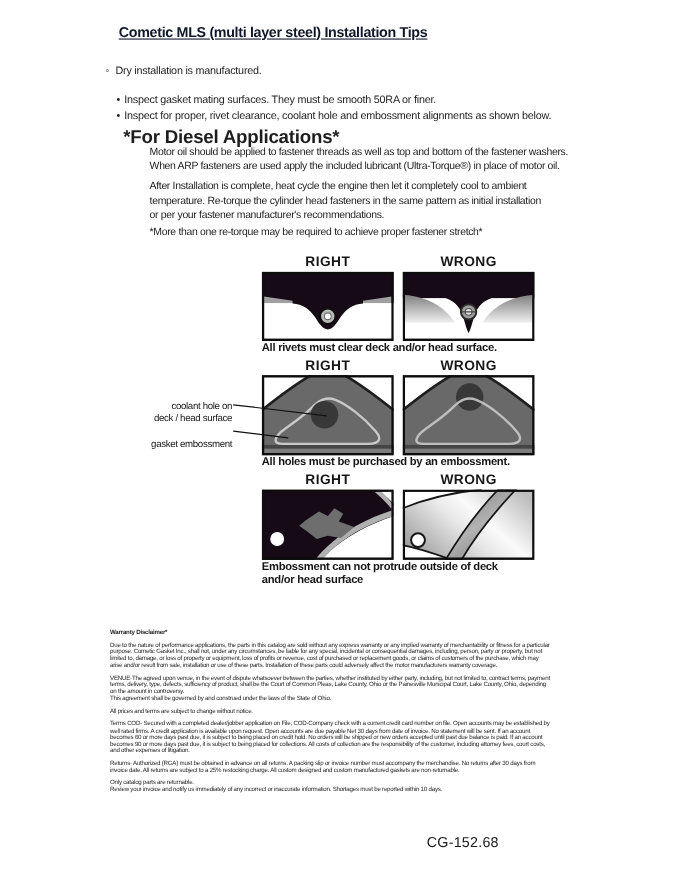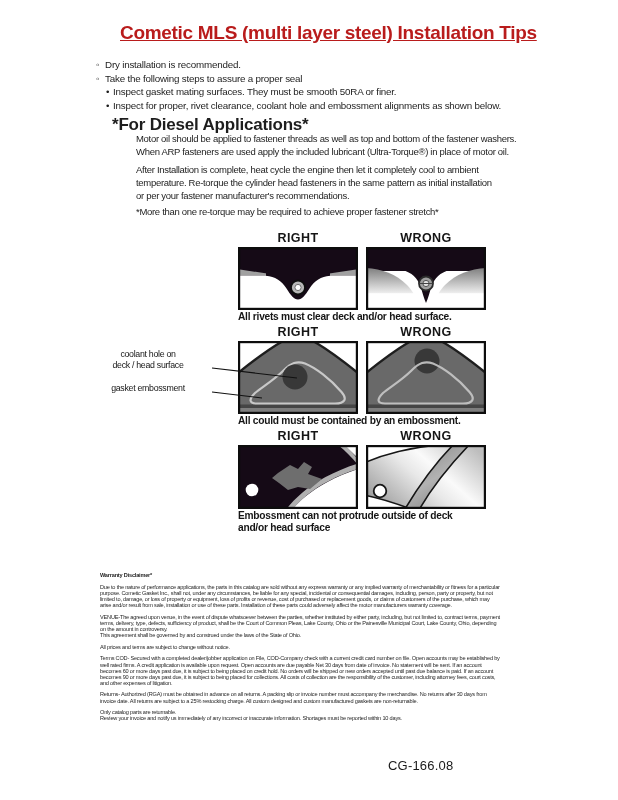--- a/index.html
+++ b/index.html
@@ -4,40 +4,40 @@
 <style>
   html,body{margin:0;padding:0;background:#ffffff;}
   .page{
     position:relative;width:618px;height:800px;background:#ffffff;overflow:hidden;
     font-family:"Liberation Sans","DejaVu Sans",sans-serif;color:#1d1d1d;
   }
   .abs{position:absolute;}
   .preline{white-space:pre-line;}
 
   .title{
-    left:120px;top:22px;font-size:19px;font-weight:bold;letter-spacing:-0.3px;
-    text-decoration:underline;color:#b91c1c;
+    left:108px;top:22px;font-size:13px;font-weight:bold;letter-spacing:-0.3px;
+    text-decoration:underline;color:#0f172a;
   }
   .bullet-line{left:96px;font-size:9.8px;letter-spacing:-0.2px;line-height:13.4px;width:460px;color:#1d1d1d;}
   .bullet-line .bmark{display:inline-block;width:9px;color:#1d1d1d;}
   .sub-line{left:106px;}
   .sub-line .bmark{width:7px;}
 
   .diesel-heading{left:112px;top:115px;font-size:17px;font-weight:bold;letter-spacing:-0.2px;}
   .para{left:112px;width:440px;font-size:9.5px;letter-spacing:-0.3px;line-height:13.1px;margin-left:24px;}
   .p1{top:132px;}
   .p2{top:163px;}
   .pnote{top:205px;}
 
   .rw-label{width:120px;text-align:center;font-size:12.5px;font-weight:bold;letter-spacing:0.4px;color:#161616;}
   .panel{width:120px;display:block;}
   .caption{left:238px;font-size:10.2px;font-weight:700;letter-spacing:-0.25px;line-height:12.2px;color:#161616;}
 
   .anno{
-    width:126px;text-align:center;font-size:8.8px;letter-spacing:-0.3px;line-height:11px;color:#161616;
+    width:126px;text-align:right;font-size:8.8px;letter-spacing:-0.3px;line-height:11px;color:#161616;margin-top:15px;
   }
   .anno-coolant{left:85px;top:349px;}
   .anno-gasket{left:85px;top:383px;}
   .leaders{left:205px;top:340px;z-index:5;}
 
   .disclaimer{
     left:100px;top:572px;width:402px;font-size:5.6px;line-height:6.1px;letter-spacing:-0.2px;color:#262626;
   }
   .disclaimer .dhead{font-weight:bold;margin:0 0 6px 0;}
   .disclaimer p{margin:0 0 5.5px 0;}
@@ -45,24 +45,21 @@
   .doc-code{left:388px;top:758px;font-size:13px;letter-spacing:0.2px;color:#1a1a1a;}
 </style>
 </head>
 <body>
 
 <div class="page">
 
   <div class="abs title">Cometic MLS (multi layer steel) Installation Tips</div>
 
   <div class="abs bullet-line" style="top:58.4px;">
-    <span class="bmark">◦</span><span>Dry installation is recommended.</span>
-  </div>
-  <div class="abs bullet-line" style="top:71.8px;">
-    <span class="bmark">◦</span><span>Take the following steps to assure a proper seal</span>
+    <span class="bmark">◦</span><span>Dry installation is manufactured.</span>
   </div>
   <div class="abs bullet-line sub-line" style="top:85.2px;">
     <span class="bmark">•</span><span>Inspect gasket mating surfaces.  They must be smooth 50RA or finer.</span>
   </div>
   <div class="abs bullet-line sub-line" style="top:98.6px;">
     <span class="bmark">•</span><span>Inspect for proper, rivet clearance, coolant hole and embossment alignments as shown below.</span>
   </div>
 
   <div class="abs diesel-heading">*For Diesel Applications*</div>
   <div class="abs para p1 preline">Motor oil should be applied to fastener threads as well as top and bottom of the fastener washers.
@@ -139,21 +136,21 @@
     <rect y="67" width="120" height="6" fill="#7e7e7e"></rect>
     <path d="M0,0 L45,0 C31,8 15,20 0,32 Z" fill="#ffffff"></path>
     <path d="M45,0 C31,8 15,20 0,32" fill="none" stroke="#1e1e1e" stroke-width="2.4"></path>
     <path d="M120,0 L75,0 C89,8 105,20 120,32 Z" fill="#ffffff"></path>
     <path d="M75,0 C89,8 105,20 120,32" fill="none" stroke="#1e1e1e" stroke-width="2.4"></path>
     <circle cx="61" cy="20" r="12.5" fill="#383838"></circle>
     <path d="M17,52 C10.5,58.5 11,62.5 19,62.5 L97,62.5 C107,62.5 109.5,58 103.5,51 C92,37.5 77,26.5 67,22.5 C59,19.5 53,22 45.5,29.5 C36,39 25,45.5 17,52 Z" fill="none" stroke="#c8c8c8" stroke-width="2.2" opacity="0.9"></path>
     <rect x="1.1" y="1.1" width="117.8" height="70.8" fill="none" stroke="#0d0d0d" stroke-width="2.2"></rect>
   </svg>
 
-  <div class="abs caption" style="top:415px;">All could must be contained by an embossment.</div>
+  <div class="abs caption" style="top:415px;">All holes must be purchased by an embossment.</div>
 
   <div class="abs rw-label" style="left:238px;top:429px;">RIGHT</div>
   <div class="abs rw-label" style="left:366px;top:429px;">WRONG</div>
 
   <svg class="abs panel" style="left:238px;top:445px;" width="120" height="64" viewBox="0 0 120 64">
     <rect width="120" height="64" fill="#150a16"></rect>
     <polygon points="106,0 120,0 120,13" fill="#ffffff"></polygon>
     <path d="M100,0 L107,0 C112,5 116,9.5 120,14.5 L120,20 C114,12.5 107.5,6 100,0 Z" fill="#b0b0b0"></path>
     <path d="M120,24 C97,31.5 80,41.5 68,51 C62,56 57.5,60 54.5,64 L120,64 Z" fill="#ffffff"></path>
     <path d="M120,18.5 C95,26.5 77,37 64.5,47.5 C58,53 52.5,58.5 48.5,64 L55.5,64 C58.5,59.5 63,55 69,50 C81,40.5 98,30.5 120,24 Z" fill="#b0b0b0"></path>
@@ -193,15 +190,15 @@
     <p>Due to the nature of performance applications, the parts in this catalog are sold without any express warranty or any implied warranty of merchantability or fitness for a particular purpose.  Cometic Gasket Inc., shall not, under any circumstances, be liable for any special, incidental or consequential damages, including, person, party or property, but not limited to, damage, or loss of property or equipment, loss of profits or revenue, cost of purchased or replacement goods, or claims of customers of the purchase, which may arise and/or result from sale, installation or use of these parts.  Installation of these parts could adversely affect the motor manufacturers warranty coverage.</p>
     <p class="tight">VENUE-The agreed upon venue, in the event of dispute whatsoever between the parties, whether instituted by either party, including, but not limited to, contract terms, payment terms, delivery, type, defects, sufficiency of product, shall be the Court of Common Pleas, Lake County, Ohio or the Painesville Municipal Court, Lake County, Ohio, depending on the amount in controversy.</p>
     <p>This agreement shall be governed by and construed under the laws of the State of Ohio.</p>
     <p>All prices and terms are subject to change without notice.</p>
     <p>Terms COD- Secured with a completed dealer/jobber application on File, COD-Company check with a current credit card number on file.  Open accounts may be established by well rated firms.  A credit application is available upon request.  Open accounts are due payable Net 30 days from date of invoice.  No statement will be sent.  If an account becomes 60 or more days past due, it is subject to being placed on credit hold.  No orders will be shipped or new orders accepted until past due balance is paid.  If an account becomes 90 or more days past due, it is subject to being placed for collections.  All costs of collection are the responsibility of the customer, including attorney fees, court costs, and other expenses of litigation.</p>
     <p>Returns- Authorized (RGA) must be obtained in advance on all returns.  A packing slip or invoice number must accompany the merchandise.  No returns after 30 days from invoice date.  All returns are subject to a 25% restocking charge.  All custom designed and custom manufactured gaskets are non-returnable.</p>
     <p class="preline">Only catalog parts are returnable.
 Review your invoice and notify us immediately of any incorrect or inaccurate information.  Shortages must be reported within 10 days.</p>
   </div>
 
-  <div class="abs doc-code">CG-166.08</div>
+  <div class="abs doc-code">CG-152.68</div>
 
 </div>
 
 </body></html>

